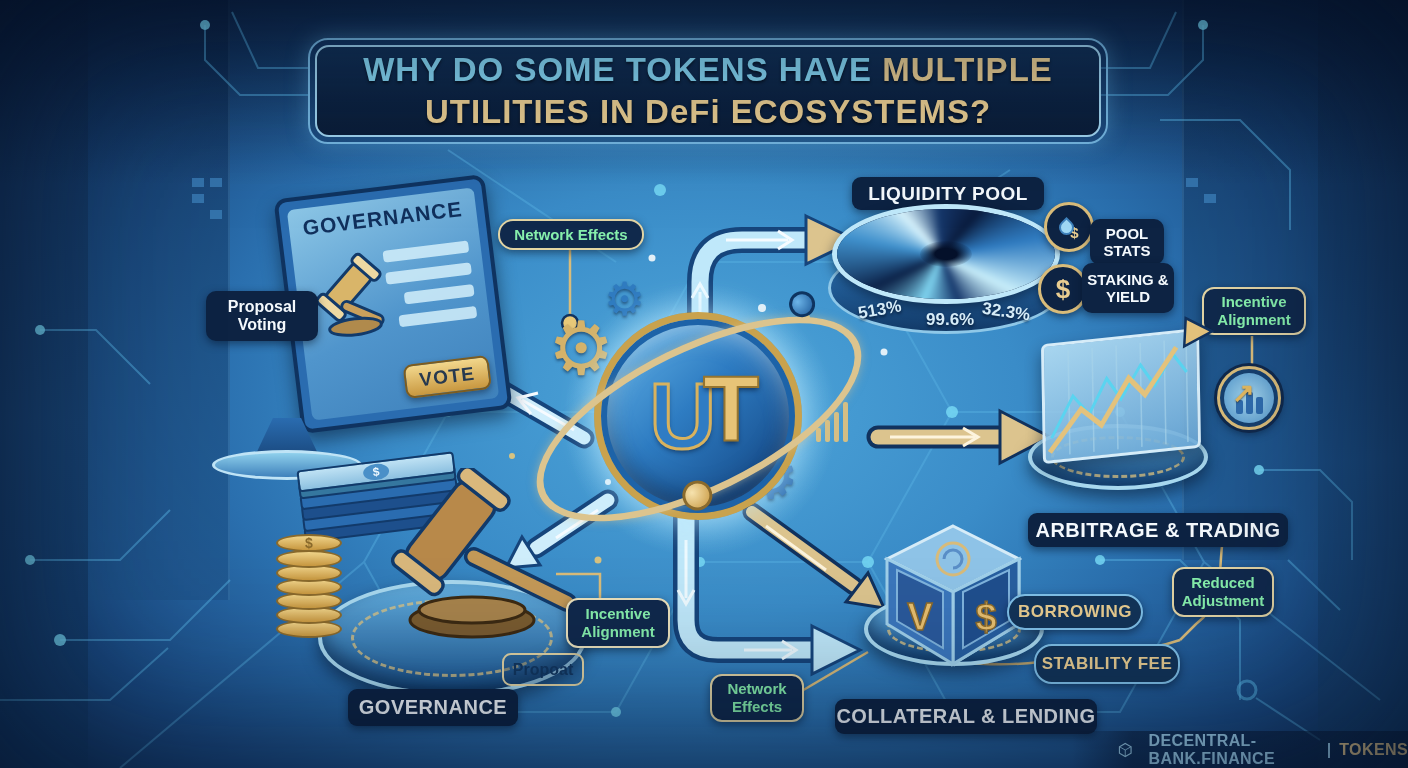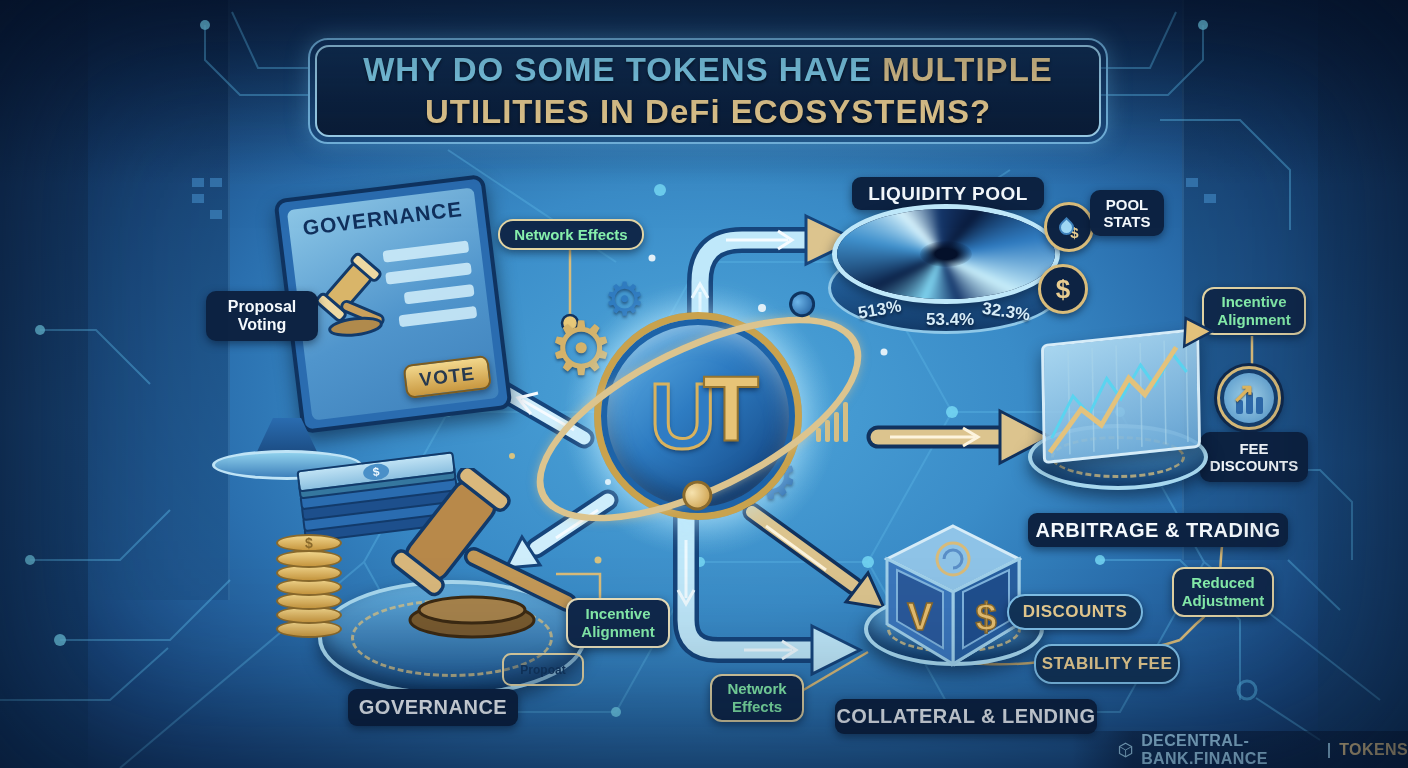--- a/index.html
+++ b/index.html
@@ -35,21 +35,21 @@
 
   
   .pill{position:absolute;background:#0d2343;color:#f4f9fd;font-weight:bold;text-align:center;
     border-radius:10px;display:flex;align-items:center;justify-content:center;
     box-shadow:0 3px 8px rgba(4,16,36,.5);line-height:1.15;}
   .pill-big{font-size:20px;letter-spacing:.5px;border-radius:9px;}
   .badge-gold{position:absolute;background:#10294c;border:2px solid #e2d4a4;color:#86efac;font-weight:bold;
     border-radius:12px;display:flex;align-items:center;justify-content:center;text-align:center;
     font-size:15px;line-height:1.2;box-shadow:0 3px 8px rgba(4,16,36,.5);}
   .badge-outline{position:absolute;background:rgba(25,60,105,.28);border:2px solid #e2d4a4;color:#12365e;
-    font-weight:bold;border-radius:9px;display:flex;align-items:center;justify-content:center;font-size:12px;}
+    font-weight:bold;border-radius:9px;display:flex;align-items:center;justify-content:center;font-size:16px;}
   .pill-goldtext{position:absolute;background:#123458;border:2px solid #7fc0e8;color:#e9cd90;font-weight:bold;
     border-radius:18px;display:flex;align-items:center;justify-content:center;font-size:17px;letter-spacing:.5px;
     box-shadow:0 3px 8px rgba(4,16,36,.5);}
 
   
   .monitor{position:absolute;left:287px;top:186px;width:212px;height:236px;transform:rotate(-7deg);}
   .mon-frame{position:absolute;inset:0;background:#2a6cb0;border:4px solid #0f3360;border-radius:12px;
     box-shadow:0 8px 18px rgba(4,16,36,.5);}
   .mon-screen{position:absolute;inset:8px;border-radius:7px;background:linear-gradient(160deg,#8cc6e6,#5095cc 55%,#3f82bc);
     overflow:hidden;}
@@ -128,21 +128,21 @@
   .platform::after{content:'';position:absolute;inset:14% 11%;border-radius:50%;border:3px dashed rgba(222,196,130,.75);}
 
   
   .bill{position:absolute;width:158px;height:15px;border-radius:4px;border:2px solid #123a6a;}
   .coinstack{position:absolute;width:66px;height:18px;border-radius:50%;
     background:linear-gradient(#f0d48a,#c89840);border:2px solid #8a6a2c;}
 
   .watermark{position:absolute;left:1072px;top:731px;width:336px;height:37px;
     background:linear-gradient(90deg,rgba(8,24,50,.0),rgba(8,24,50,.55) 18%);
     display:flex;align-items:center;gap:8px;padding-left:46px;}
-  .wm-site{color:#9fd4f0;font-size:16px;font-weight:bold;letter-spacing:.4px;}
+  .wm-site{color:#9fd4f0;font-size:16px;font-weight:bold;letter-spacing:.4px;margin-left:8px;}
   .wm-div{color:#9fd4f0;font-size:16px;font-weight:bold;}
   .wm-tag{color:#e9cd90;font-size:16px;font-weight:bold;letter-spacing:.4px;}
 </style>
 </head>
 <body>
 
 <div class="canvas">
 
   <div class="panel p-l1"></div>
   <div class="panel p-l2"></div>
@@ -326,44 +326,44 @@
 
   <div class="gear" style="left:548px;top:312px;font-size:74px;color:#d4b269;">⚙</div>
   <div class="gear" style="left:604px;top:276px;font-size:46px;color:#2f7bc0;">⚙</div>
   <div class="gear" style="left:742px;top:444px;font-size:64px;color:#2b6cb0;">⚙</div>
 
   <div class="pill pill-big" style="left:852px;top:177px;width:192px;height:33px;font-size:19px;">LIQUIDITY POOL</div>
   <div class="pool">
     <div class="pool-wall"></div>
     <div class="pool-top"></div>
     <span class="pool-pct" style="left:32px;top:96px;transform:rotate(-10deg);">513%</span>
-    <span class="pool-pct" style="left:100px;top:106px;">53.4%</span>
+    <span class="pool-pct" style="left:100px;top:106px;">99.6%</span>
     <span class="pool-pct" style="left:156px;top:98px;transform:rotate(8deg);">32.3%</span>
   </div>
 
   <div class="icon-circle" style="left:1044px;top:202px;width:50px;height:50px;">
     <span class="drop"></span>
     <span class="mini-dollar" style="font-size:15px;margin-left:-4px;margin-top:10px;">$</span>
   </div>
-  <div class="pill" style="left:1090px;top:190px;width:74px;height:46px;font-size:15px;padding:4px;">POOL STATS</div>
+  <div class="pill" style="left:1090px;top:219px;width:74px;height:46px;font-size:15px;padding:4px;">POOL STATS</div>
 
   <div class="icon-circle" style="left:1038px;top:264px;width:50px;height:50px;">
     <span class="mini-dollar" style="font-size:26px;">$</span>
   </div>
+  <div class="pill" style="left:1082px;top:263px;width:92px;height:50px;font-size:15px;padding:4px;">STAKING &amp; YIELD</div>
 
   <div class="badge-gold" style="left:1202px;top:287px;width:104px;height:48px;">Incentive Alignment</div>
   <div class="fee-circle">
     <div class="fee-inner">
       <span class="fee-bar" style="height:14px;"></span>
       <span class="fee-bar" style="height:22px;"></span>
       <span class="fee-bar" style="height:17px;"></span>
       <span class="fee-arrow">↗</span>
     </div>
   </div>
-  <div class="pill" style="left:1200px;top:432px;width:108px;height:50px;font-size:15px;padding:4px;">FEE DISCOUNTS</div>
 
   <div class="platform" style="left:1028px;top:424px;width:180px;height:66px;"></div>
   <div class="chart-panel">
     <svg width="152" height="114" viewBox="0 0 152 114">
       <g stroke="#a8d4ea" stroke-width="1.5" opacity="0.65">
         <line x1="24" y1="6" x2="24" y2="110"></line>
           <line x1="48" y1="6" x2="48" y2="110"></line>
         <line x1="72" y1="6" x2="72" y2="110"></line>
           <line x1="96" y1="6" x2="96" y2="110"></line>
         <line x1="120" y1="6" x2="120" y2="110"></line>
@@ -385,21 +385,21 @@
       <polygon points="75,70 141,37 141,102 75,142" fill="#275fa0" stroke="#9fd0ea" stroke-width="3"></polygon>
       <polygon points="9,37 75,70 75,142 9,102" fill="#3b77bd" stroke="#9fd0ea" stroke-width="3"></polygon>
       <polygon points="19,48 65,70 65,126 19,99" fill="#2a5a9c" stroke="#7fb4de" stroke-width="2"></polygon>
       <polygon points="85,70 131,48 131,99 85,126" fill="#1f4f8e" stroke="#7fb4de" stroke-width="2"></polygon>
       <circle cx="75" cy="37" r="16" fill="none" stroke="#d9bc7a" stroke-width="3"></circle>
       <path d="M66,37 a9,9 0 1 1 9,9" fill="none" stroke="#5a8fc8" stroke-width="3"></path>
       <text x="42" y="108" font-size="38" font-weight="bold" fill="#e8c070" stroke="#8a6a2c" stroke-width="1.5" text-anchor="middle">V</text>
       <text x="108" y="108" font-size="38" font-weight="bold" fill="#e8c070" stroke="#8a6a2c" stroke-width="1.5" text-anchor="middle">$</text>
     </svg>
   </div>
-  <div class="pill-goldtext" style="left:1007px;top:594px;width:136px;height:36px;">DISCOUNTS</div>
+  <div class="pill-goldtext" style="left:1007px;top:594px;width:136px;height:36px;">BORROWING</div>
   <div class="pill-goldtext" style="left:1034px;top:644px;width:146px;height:40px;">STABILITY FEE</div>
   <div class="pill pill-big" style="left:835px;top:699px;width:262px;height:35px;">COLLATERAL &amp; LENDING</div>
 
   <div class="coin">
     <div class="coin-letters">
       <span class="coin-u">U</span>
       <span class="coin-t">T</span>
     </div>
   </div>
   <div class="orbit">

